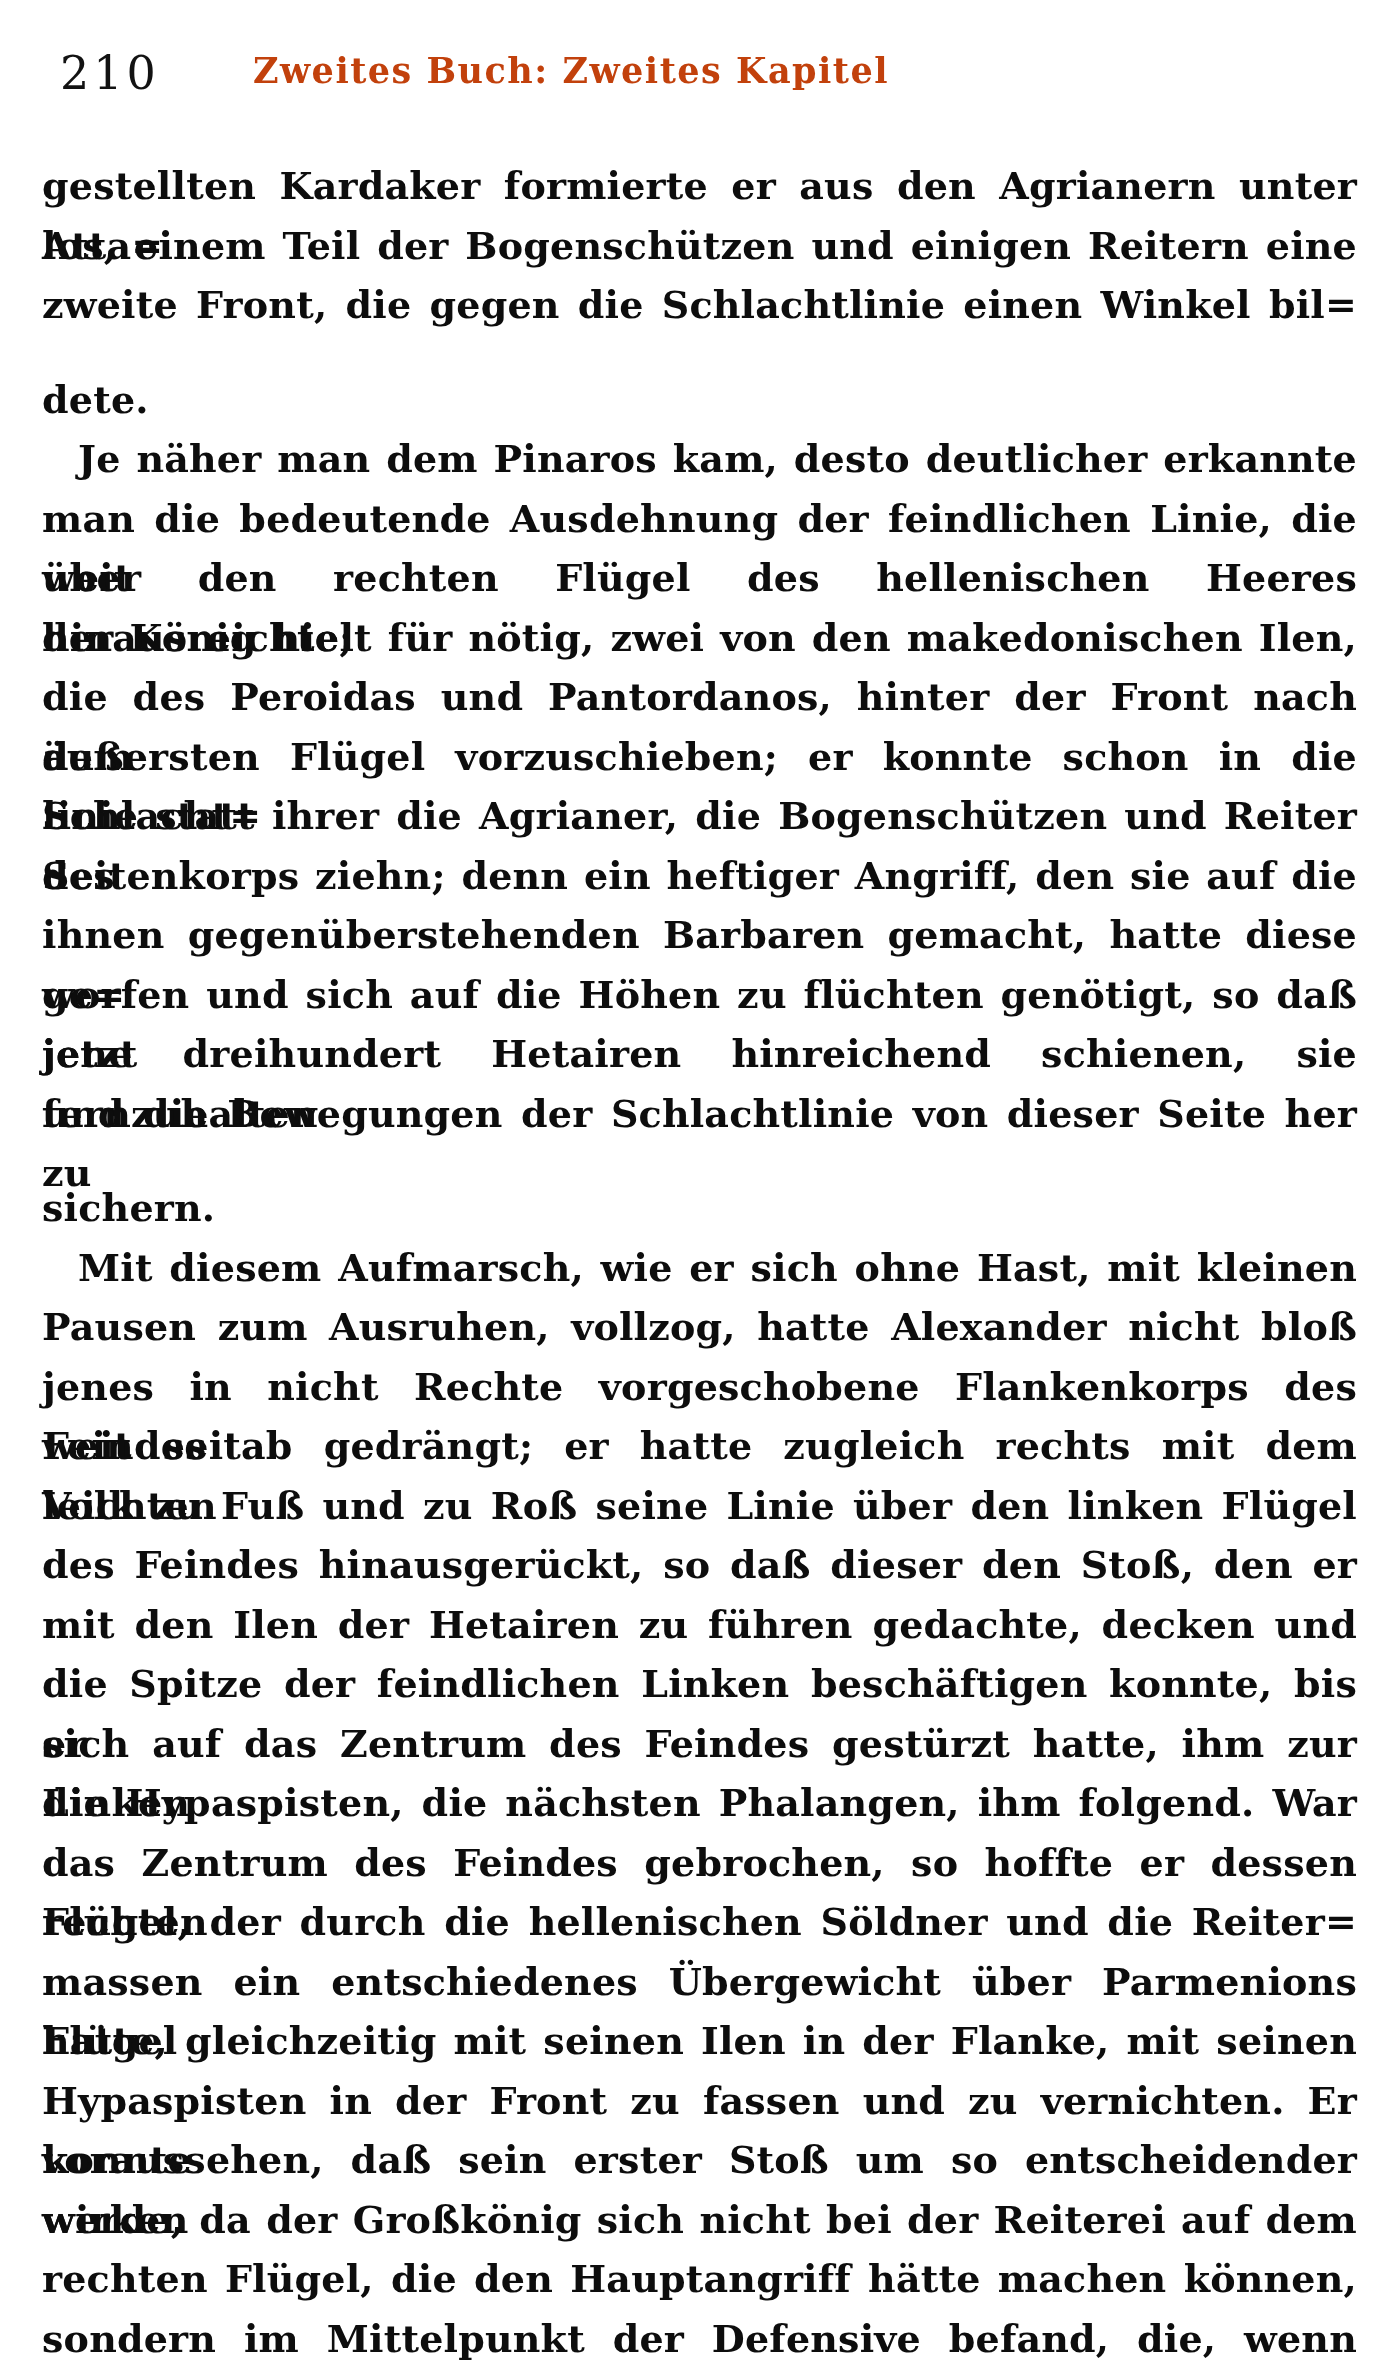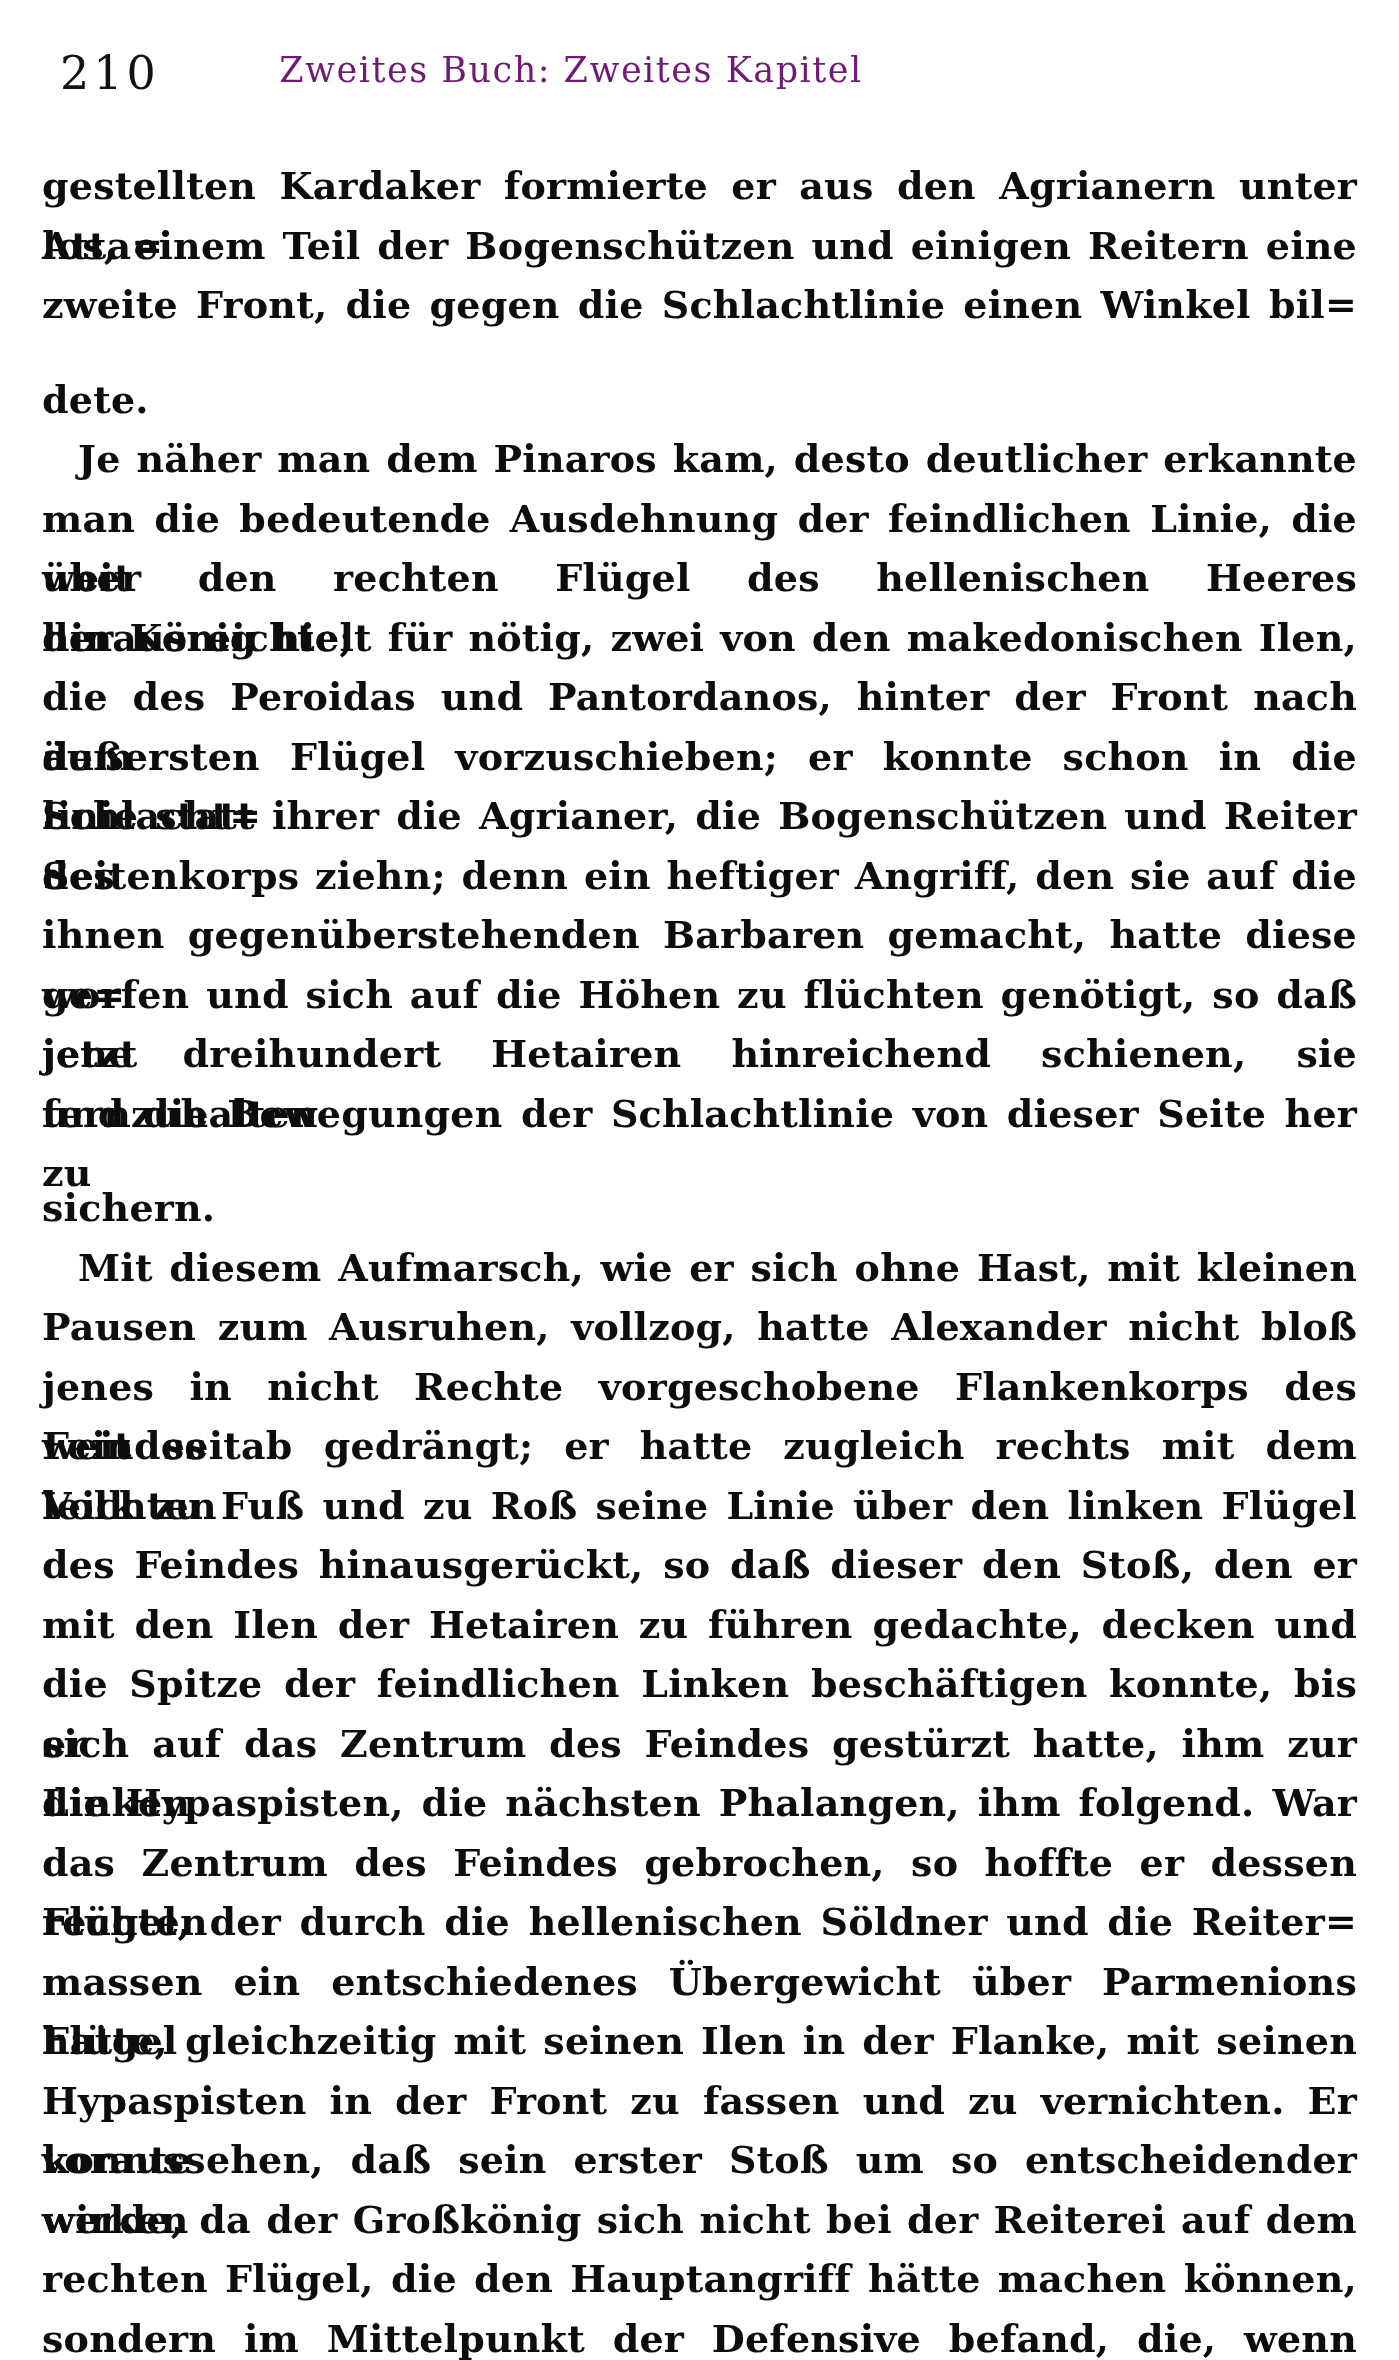--- a/index.html
+++ b/index.html
@@ -36,23 +36,23 @@
     letter-spacing: 4px;
     color: #121212;
   }
   .header-title {
     position: absolute;
     left: 12px;
     right: 0;
     top: 8px;
     text-align: center;
     font-size: 35px;
-    font-weight: 400;
+    font-weight: 700;
     letter-spacing: 1.5px;
-    color: #701a75;
+    color: #c2410c;
   }
   .text-block {
     position: absolute;
     top: 156px;
     left: 42px;
     width: 1315px;
   }
   .paragraph {
     margin: 0;
     padding: 0;

